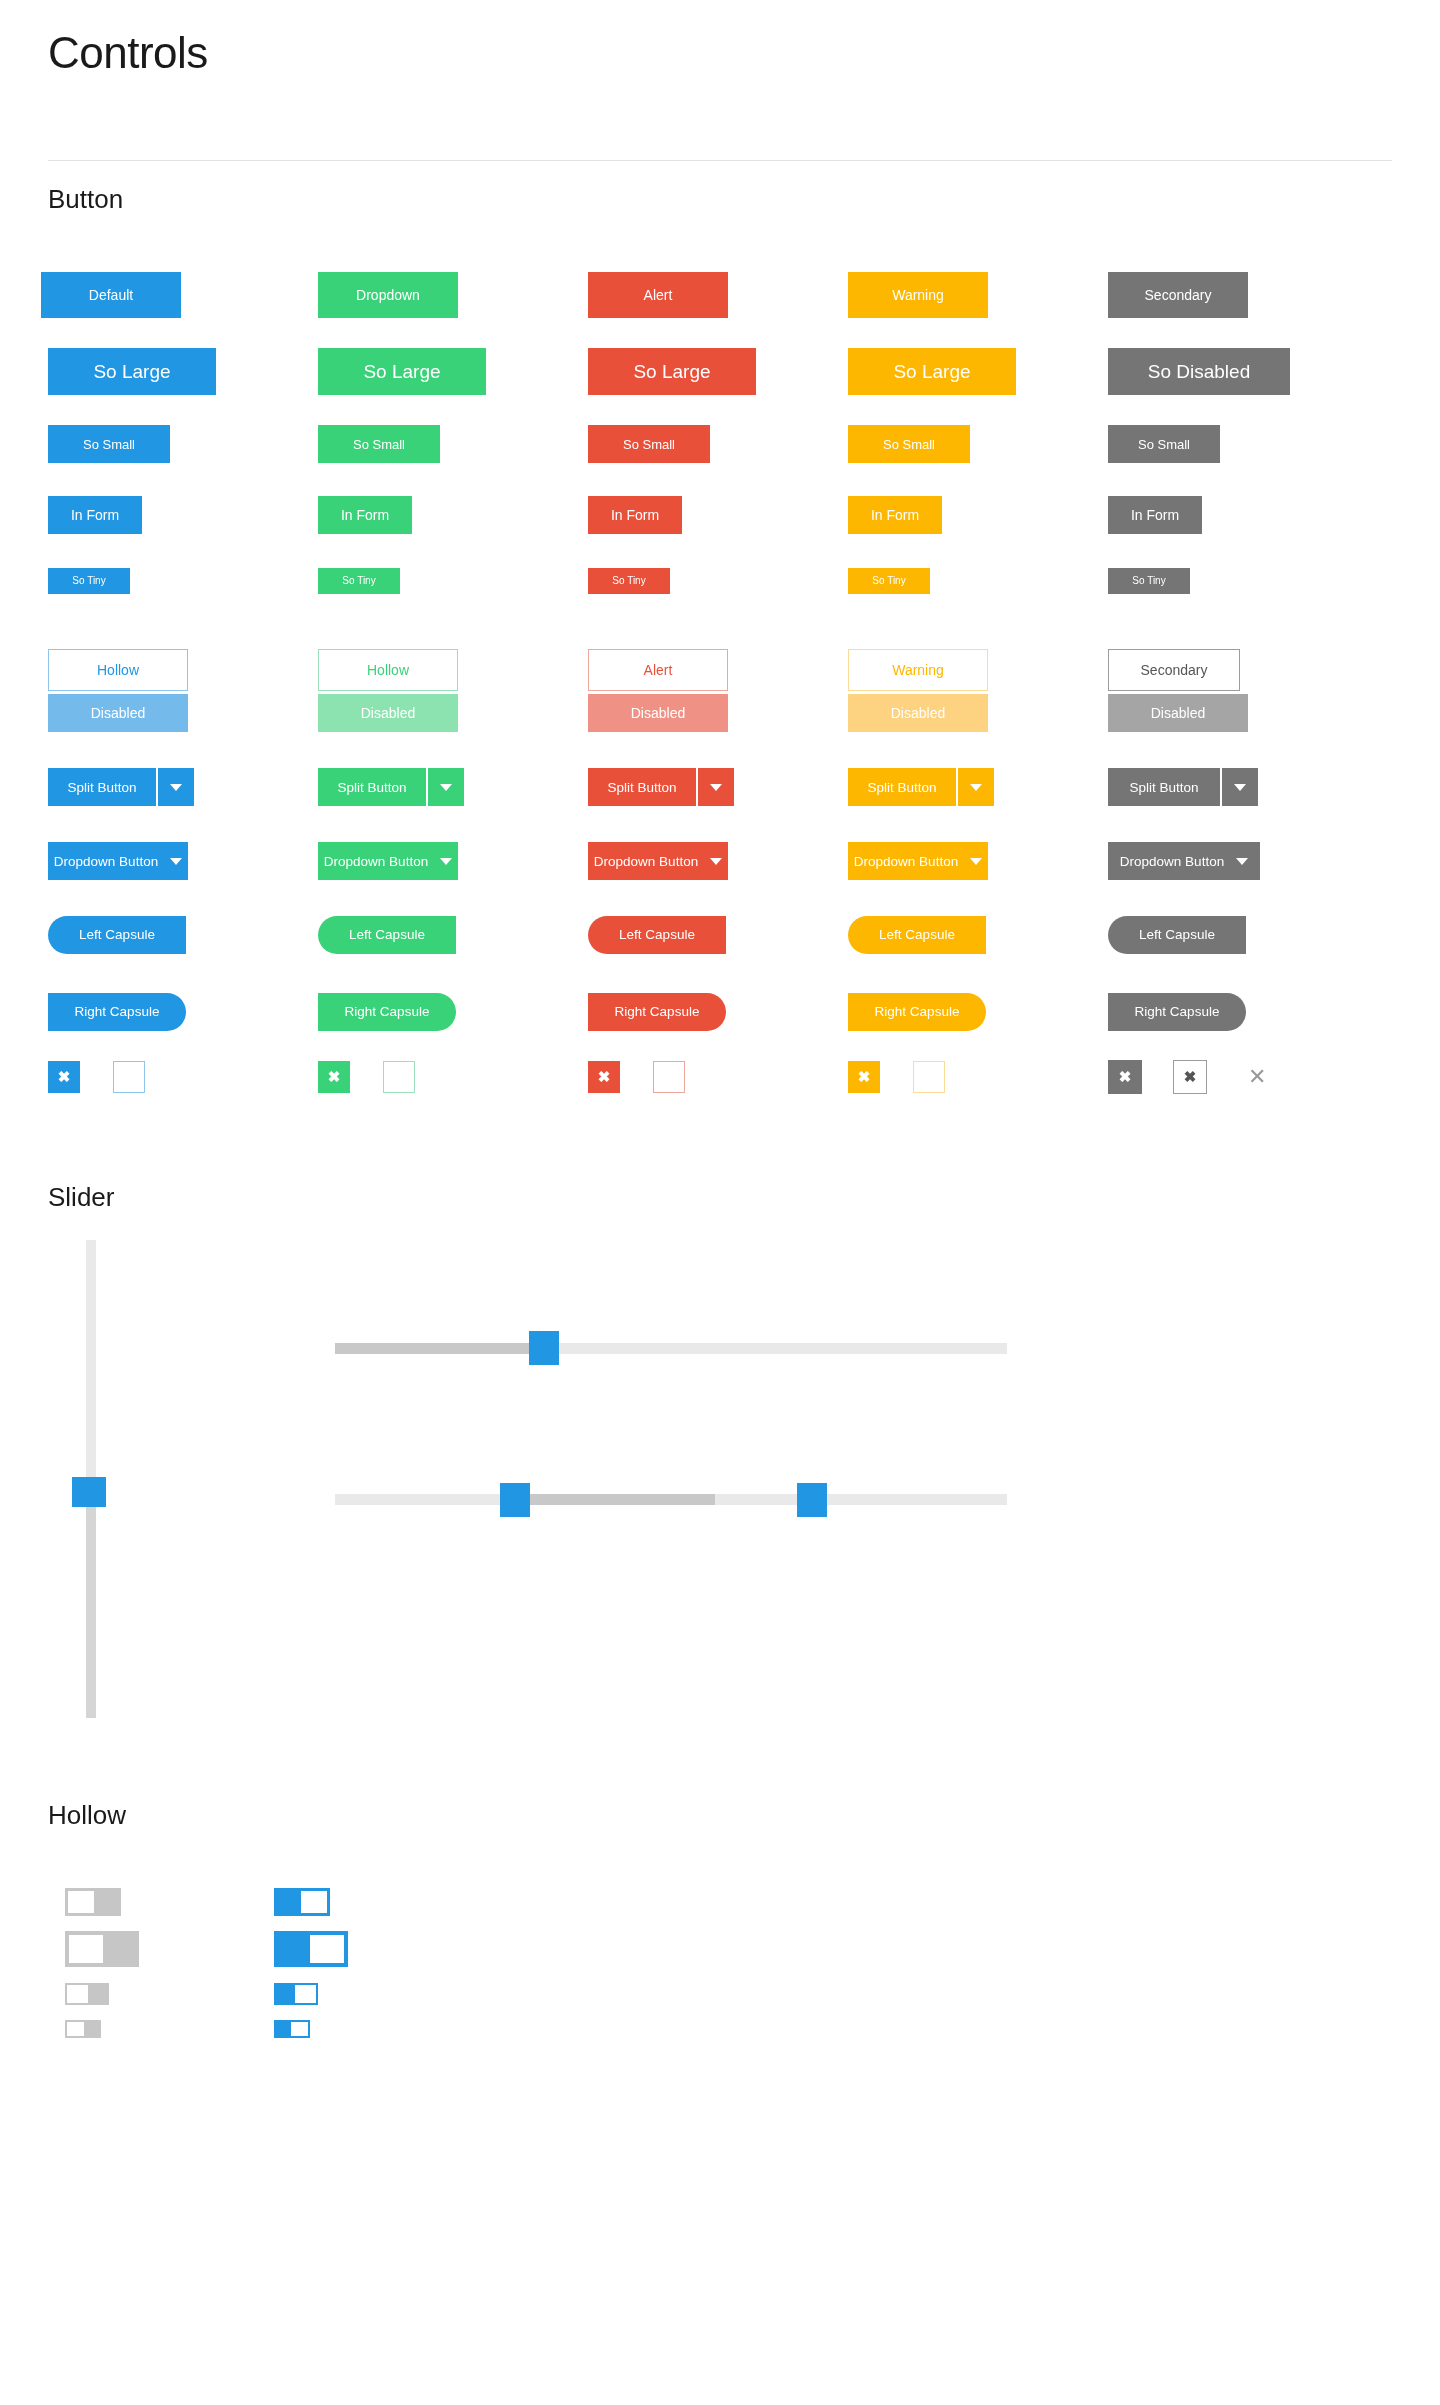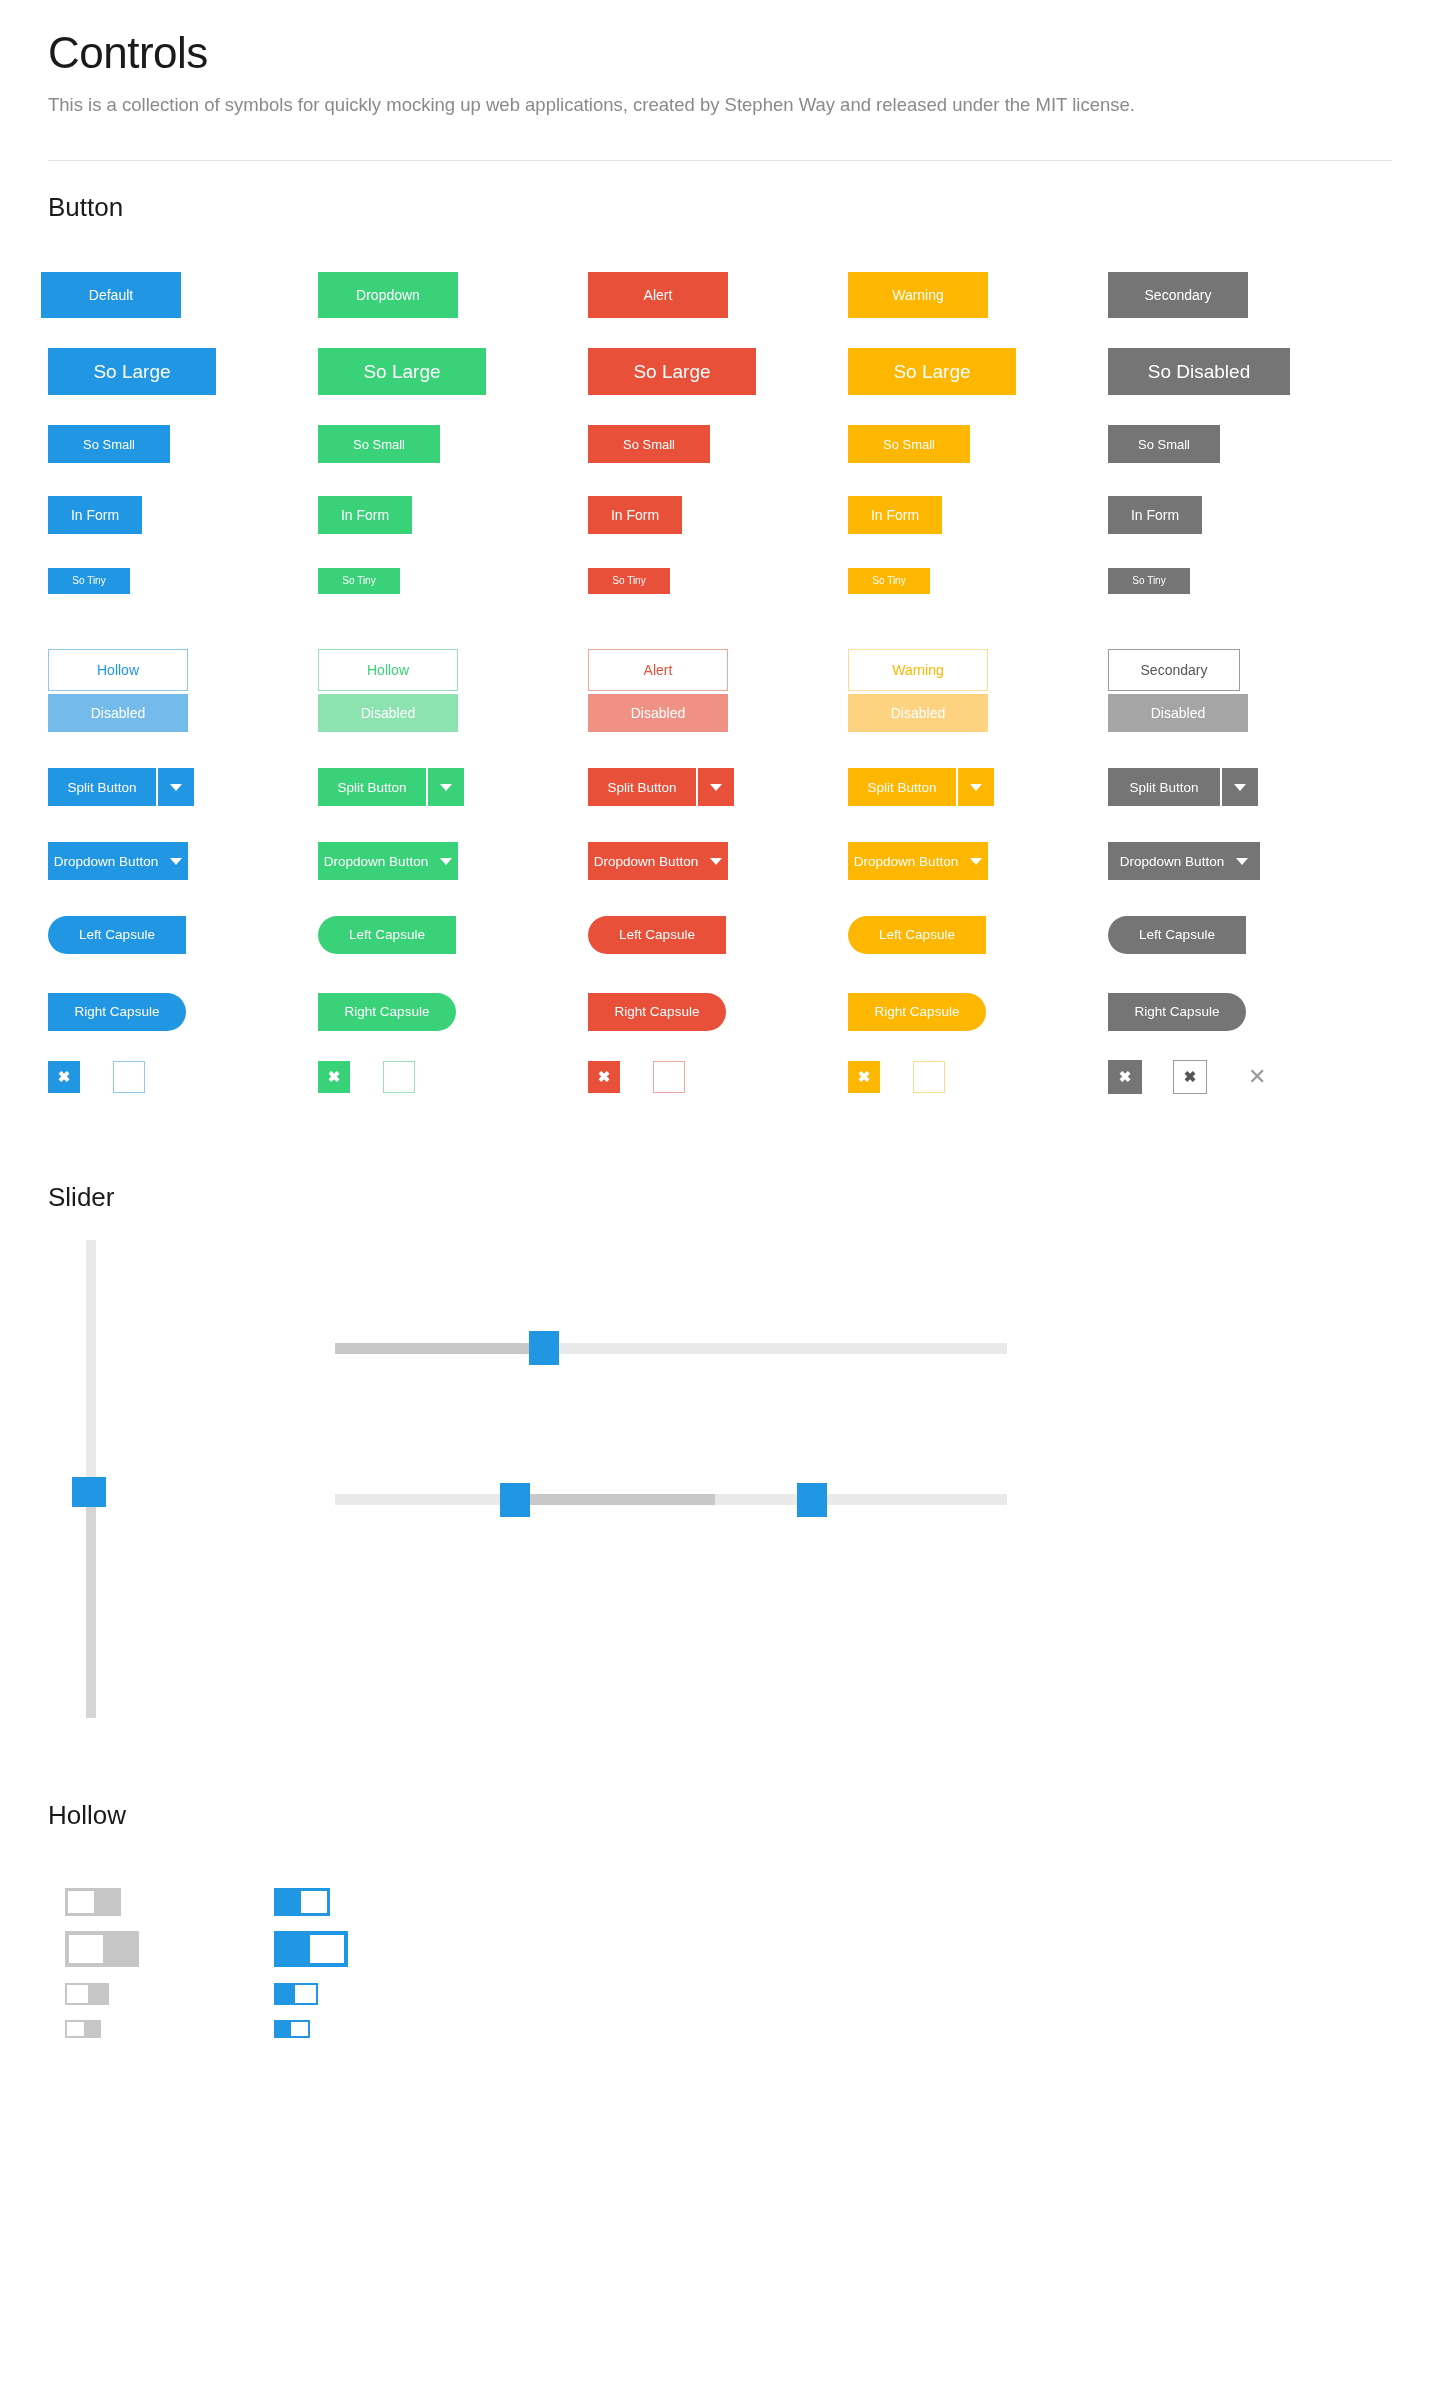--- a/index.html
+++ b/index.html
@@ -55,21 +55,21 @@
   }
 
   
   .section-title {
     position: absolute;
     font-size: 26px;
     font-weight: 400;
     color: #1a1a1a;
     left: 48px;
   }
-  #sec-button-title { top: 192px; }
+  #sec-button-title { top: 184px; }
   #sec-slider-title { top: 1182px; }
   #sec-switch-title { top: 1800px; }
 
   
   .btn-grid {
     position: absolute;
     left: 0;
     top: 0;
     width: 1440px;
     height: 1140px;
@@ -282,21 +282,20 @@
   .sw-off { background: #c6c6c6; }
   .sw-on  { background: #2196e3; }
 </style>
 </head>
 <body>
 
 <div class="page">
 
   <div class="header">
     <h1 class="page-title">Controls</h1>
-    <p class="page-subtitle">This is a collection of symbols for quickly mocking up web applications, created by Stephen Way and released under the MIT license.</p>
   </div>
   <div class="header-rule"></div>
 
   <div class="section-title" id="sec-button-title">Button</div>
 
   <div class="btn-grid">
 
     <div class="btn-cell" style="left:41px;  top:272px;"><button class="btn sz-default c-default">Default</button></div>
     <div class="btn-cell" style="left:318px; top:272px;"><button class="btn sz-default c-success">Dropdown</button></div>
     <div class="btn-cell" style="left:588px; top:272px;"><button class="btn sz-default c-alert">Alert</button></div>

